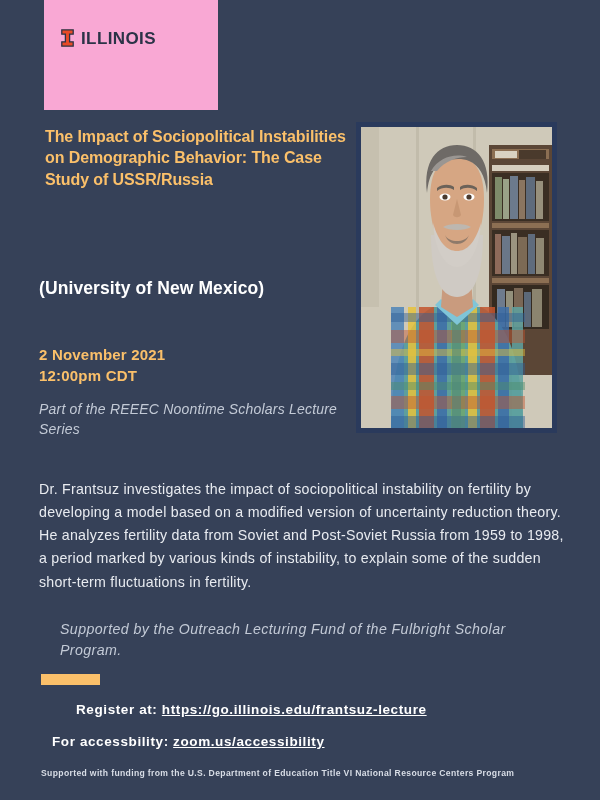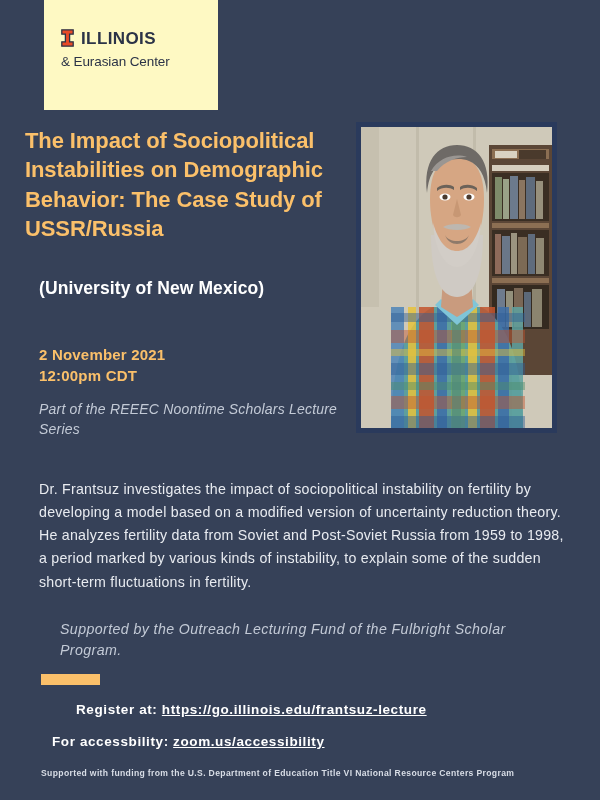--- a/index.html
+++ b/index.html
@@ -15,21 +15,21 @@
     position: relative;
   }
 
   
   .logo-box {
     position: absolute;
     left: 44px;
     top: 0;
     width: 174px;
     height: 110px;
-    background: #fef9c3;
+    background: #f9a8d4;
     box-sizing: border-box;
     padding: 28px 0 0 17px;
   }
   .logo-wordmark {
     display: flex;
     align-items: center;
     gap: 7px;
     height: 20px;
   }
   .block-i {
@@ -70,24 +70,24 @@
     height: 100%;
     position: relative;
     overflow: hidden;
     background: #CEC8B8;
   }
   .portrait svg { display: block; width: 100%; height: 100%; }
 
   
   .title {
     position: absolute;
-    left: 25px;
+    left: 45px;
     top: 126px;
     width: 310px;
-    font-size: 22px;
+    font-size: 16px;
     font-weight: bold;
     line-height: 1.34;
     color: #FBC06A;
     letter-spacing: -0.1px;
   }
   .speaker {
     position: absolute;
     left: 39px;
     top: 277px;
     width: 320px;
@@ -190,21 +190,20 @@
 <div class="logo-box">
   <div class="logo-wordmark">
     <span class="block-i">
       <svg viewBox="0 0 13 18" width="13" height="18" aria-hidden="true">
         <path d="M0.8,0.8 H12.2 V5.2 H8.6 V12.8 H12.2 V17.2 H0.8 V12.8 H4.4 V5.2 H0.8 Z" fill="#E84A27" stroke="#2B3347" stroke-width="1.3" stroke-linejoin="miter"></path>
       </svg>
     </span>
     <span class="illinois-text">ILLINOIS</span>
   </div>
   <div class="unit-name">
-    <div>&amp; Eurasian Center</div>
   </div>
 </div>
 
 <div class="portrait-frame">
   <div class="portrait">
     <svg viewBox="0 0 191 301" preserveAspectRatio="xMidYMid slice" aria-hidden="true">
       <defs>
         <clipPath id="pclip">
             <rect x="0" y="0" width="191" height="301"></rect>
           </clipPath>

